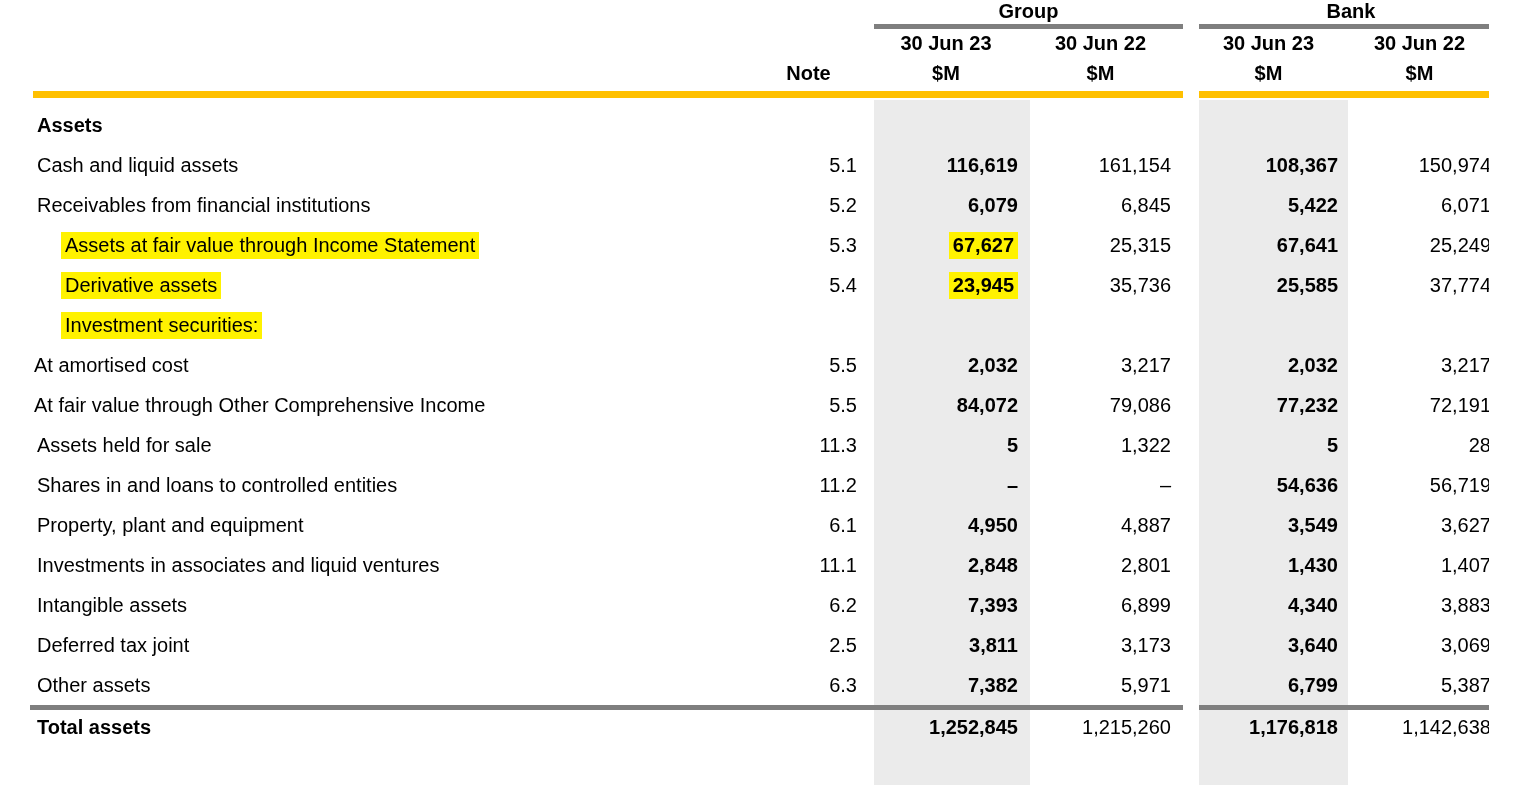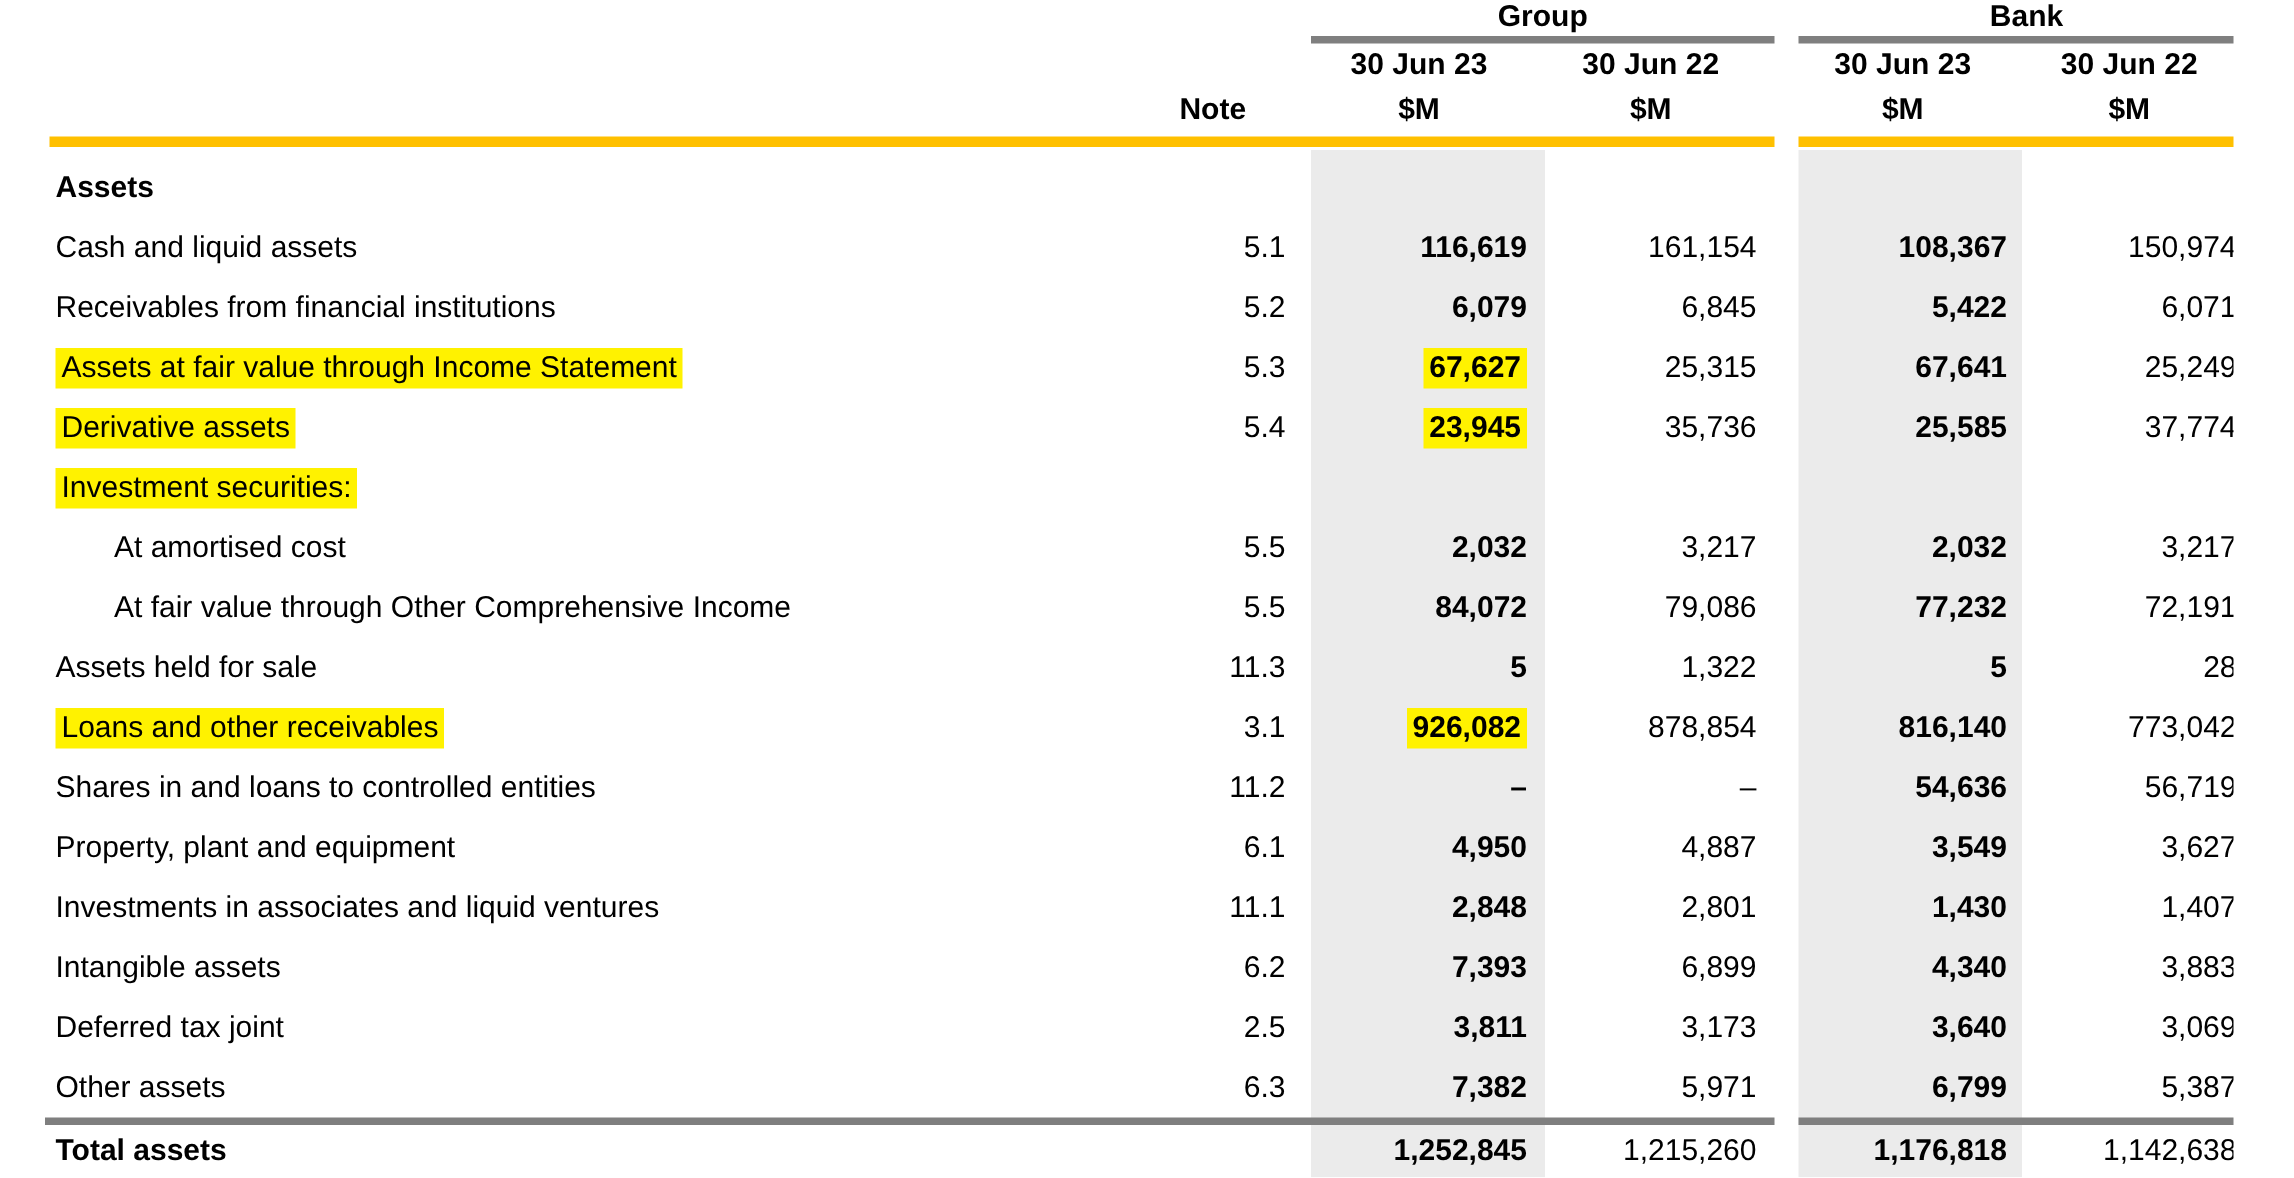--- a/index.html
+++ b/index.html
@@ -47,28 +47,28 @@
 
   
   .rows{position:absolute;top:105px;left:0;width:1529px;}
   .row{
     display:grid;
     grid-template-columns:790px 67px 17px 156px 153px 16px 149px 155px 26px;
     height:40px;align-items:center;
     font-size:20px;
   }
   .row .label{padding-left:37px;text-align:left;white-space:nowrap;}
-  .row.indent .label{padding-left:76px;}
+  .row.indent .label{padding-left:34px;}
   .row.section .label,.row.total .label{font-weight:bold;}
   .row .note{text-align:right;}
   .row .num{text-align:right;padding-right:12px;white-space:nowrap;}
   .row .num.b23{padding-right:10px;}
   .row .num.cur .num-text{font-weight:bold;}
   .row.total{height:35px;}
-  .hl{background:var(--hl-yellow);padding:2px 4px 3px 4px;}
+  .hl{background:var(--hl-yellow);padding:2px 4px 3px 4px;margin-left:24px;}
   .divider{position:relative;height:5px;}
   .divider .seg{position:absolute;top:0;height:5px;background:var(--bar-gray);}
   .divider .seg.left{left:30px;width:1153px;}
   .divider .seg.right{left:1199px;width:304px;}
 </style>
 </head>
 <body>
 
 <div class="page">
 
@@ -192,31 +192,20 @@
     <div class="cell note">11.3</div>
     <div class="cell sp"></div>
     <div class="cell num cur g23"><span class="num-text">5</span></div>
     <div class="cell num g22"><span class="num-text">1,322</span></div>
     <div class="cell sp"></div>
     <div class="cell num cur b23"><span class="num-text">5</span></div>
     <div class="cell num b22"><span class="num-text">28</span></div>
     <div class="cell sp"></div>
   </div>
       <div class="row">
-    <div class="cell label"><span class="label-text hl">Loans and other receivables</span></div>
-    <div class="cell note">3.1</div>
-    <div class="cell sp"></div>
-    <div class="cell num cur g23"><span class="num-text hl">926,082</span></div>
-    <div class="cell num g22"><span class="num-text">878,854</span></div>
-    <div class="cell sp"></div>
-    <div class="cell num cur b23"><span class="num-text">816,140</span></div>
-    <div class="cell num b22"><span class="num-text">773,042</span></div>
-    <div class="cell sp"></div>
-  </div>
-      <div class="row">
     <div class="cell label"><span class="label-text">Shares in and loans to controlled entities</span></div>
     <div class="cell note">11.2</div>
     <div class="cell sp"></div>
     <div class="cell num cur g23"><span class="num-text">–</span></div>
     <div class="cell num g22"><span class="num-text">–</span></div>
     <div class="cell sp"></div>
     <div class="cell num cur b23"><span class="num-text">54,636</span></div>
     <div class="cell num b22"><span class="num-text">56,719</span></div>
     <div class="cell sp"></div>
   </div>

